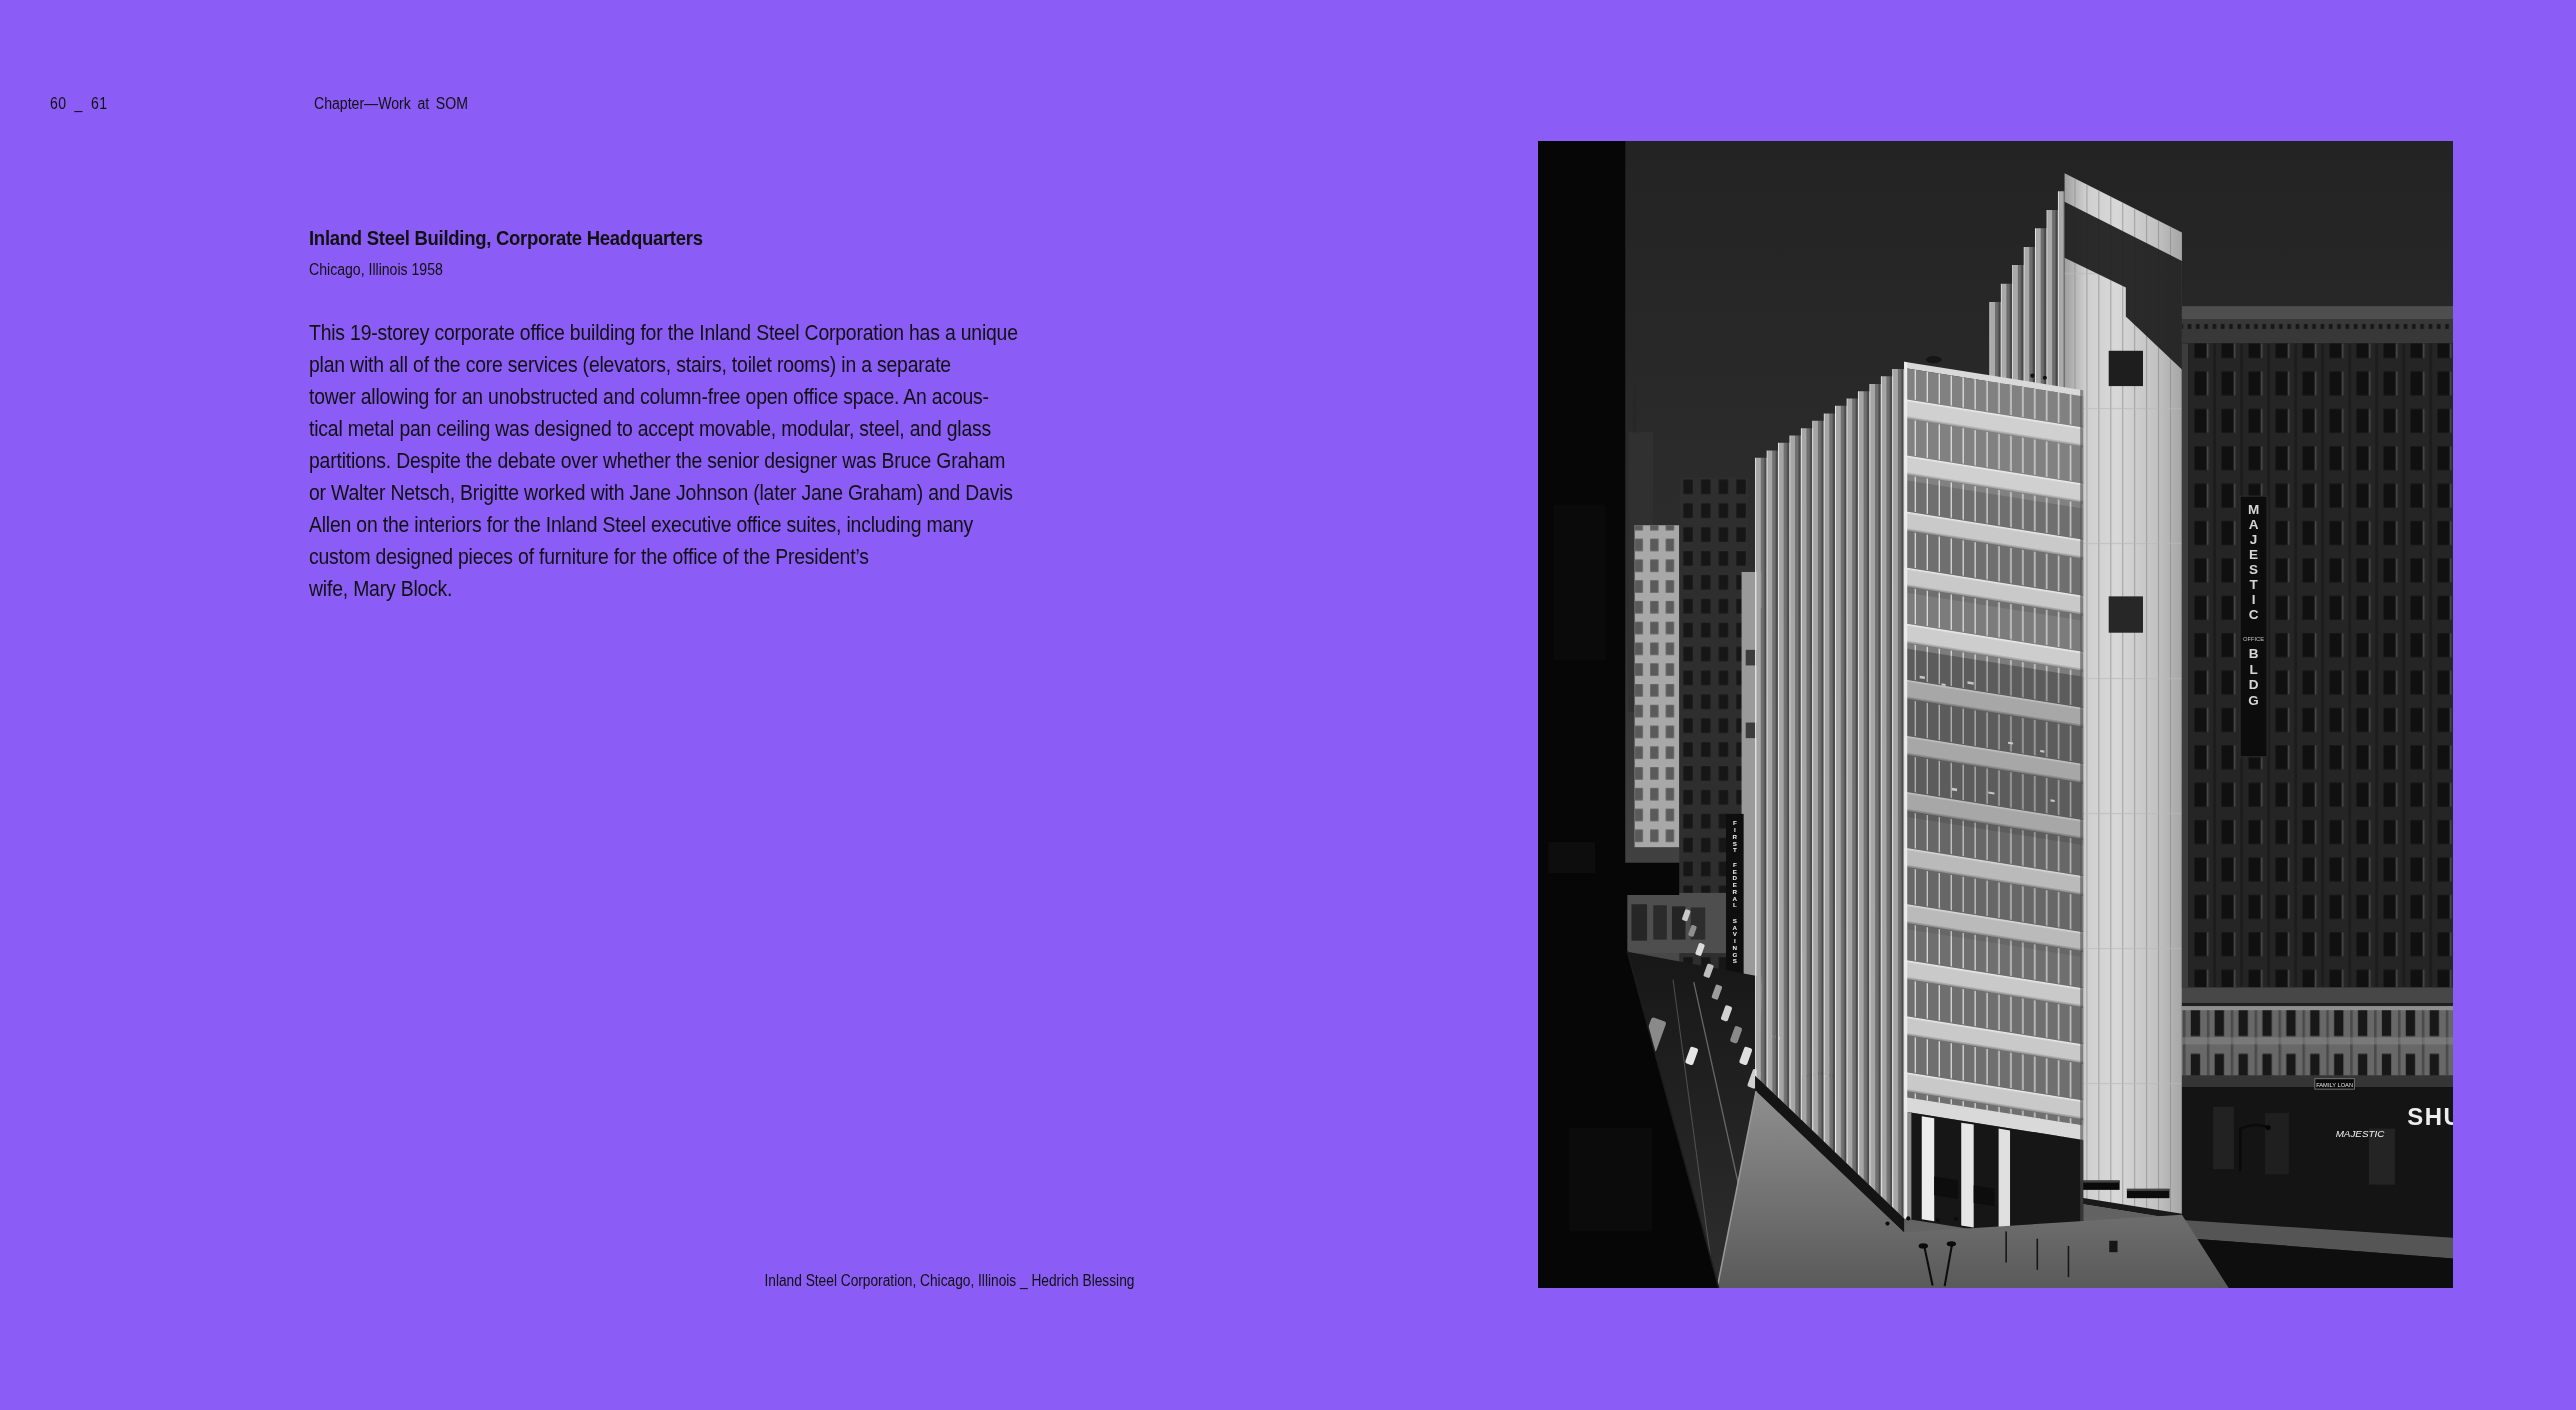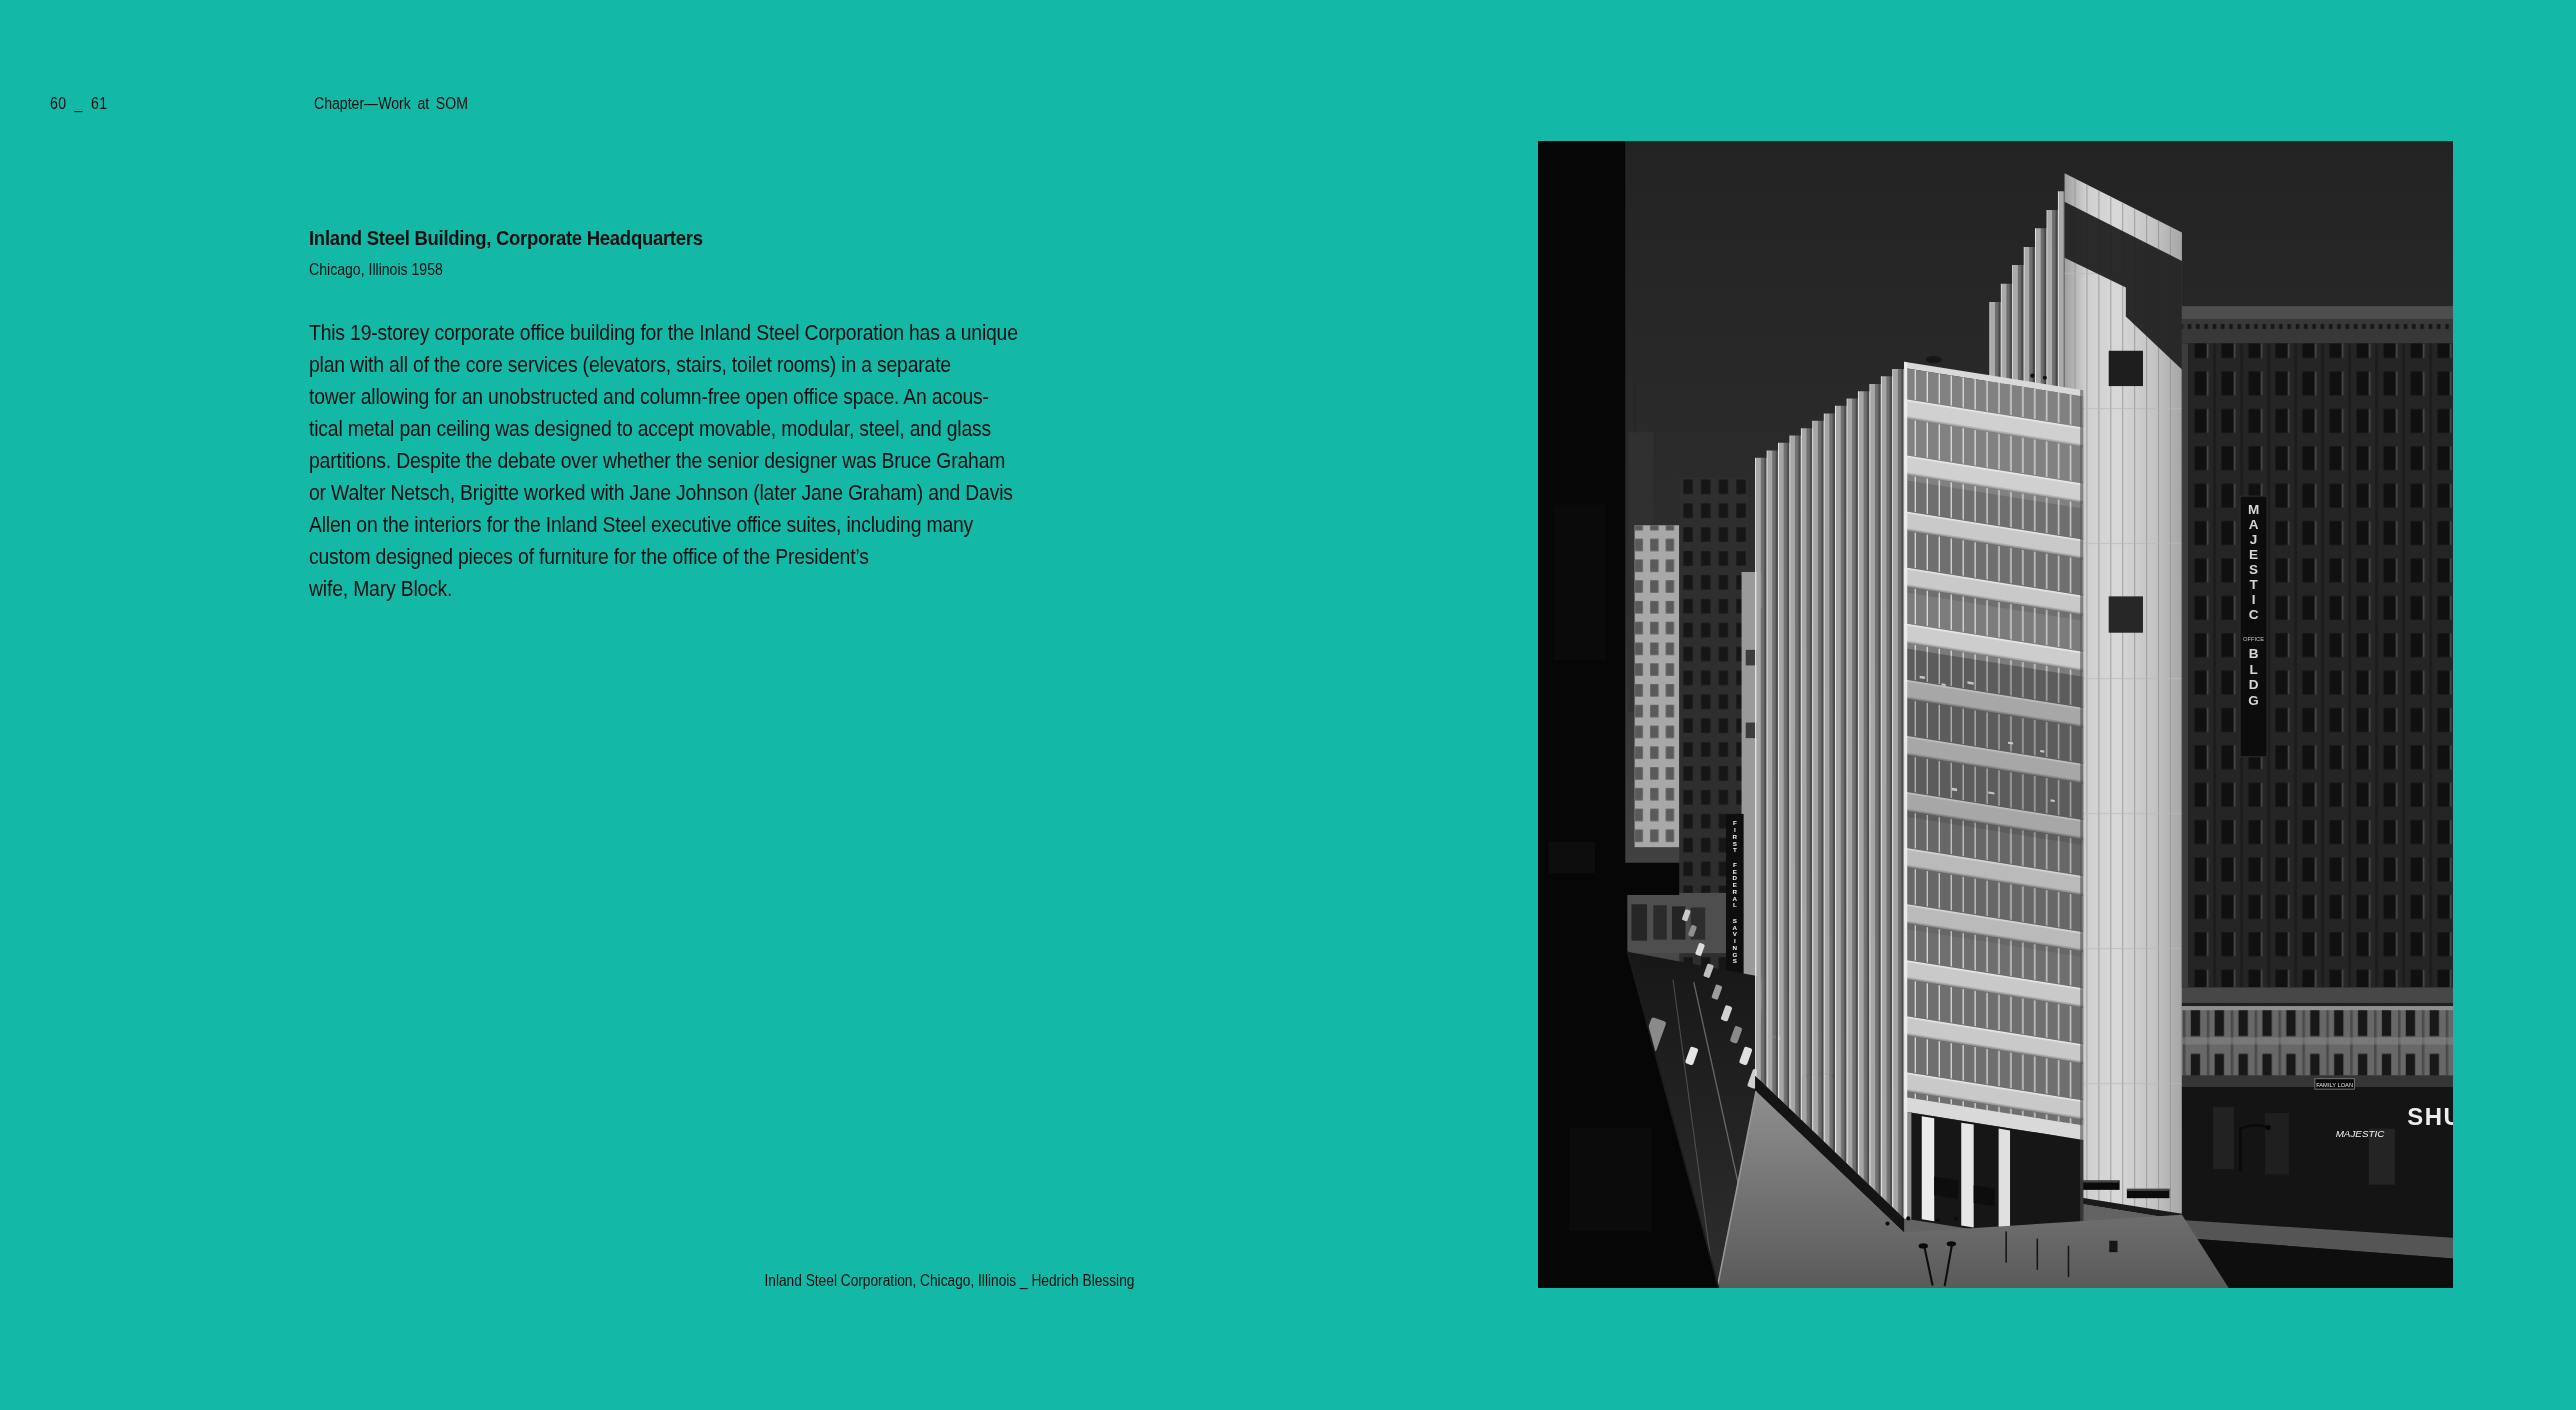--- a/index.html
+++ b/index.html
@@ -1,16 +1,16 @@
 <!DOCTYPE html>
 <html style="font-size:8.3px"><head>
 <meta charset="utf-8">
 <style>
   html,body{margin:0;padding:0;background:#ffffff;}
-  #spread{position:relative;width:2576px;height:1411px;background:#14b8a6;overflow:hidden;
+  #spread{position:relative;width:2576px;height:1411px;background:#8b5cf6;overflow:hidden;
           font-family:"Liberation Sans","DejaVu Sans",sans-serif;color:#111;}
   .cond{transform:scaleX(0.88);transform-origin:0 0;}
   .condR{transform:scaleX(0.88);transform-origin:100% 0;}
   .folio{position:absolute;left:50px;top:95px;font-size:16px;letter-spacing:0.5px;word-spacing:4.2px;white-space:nowrap;}
   .chapter{position:absolute;left:314px;top:95px;font-size:16px;word-spacing:3.1px;white-space:nowrap;}
   .title{position:absolute;left:309px;top:226px;font-size:21px;font-weight:bold;letter-spacing:-0.3px;white-space:nowrap;}
   .subtitle{position:absolute;left:309px;top:261px;font-size:16px;white-space:nowrap;}
   .body{position:absolute;left:309px;top:317px;font-size:22px;line-height:32px;letter-spacing:-0.2px;}
   .body div{white-space:nowrap;}
   .caption{position:absolute;right:1442px;top:1272px;font-size:15.6px;white-space:nowrap;text-align:right;}

